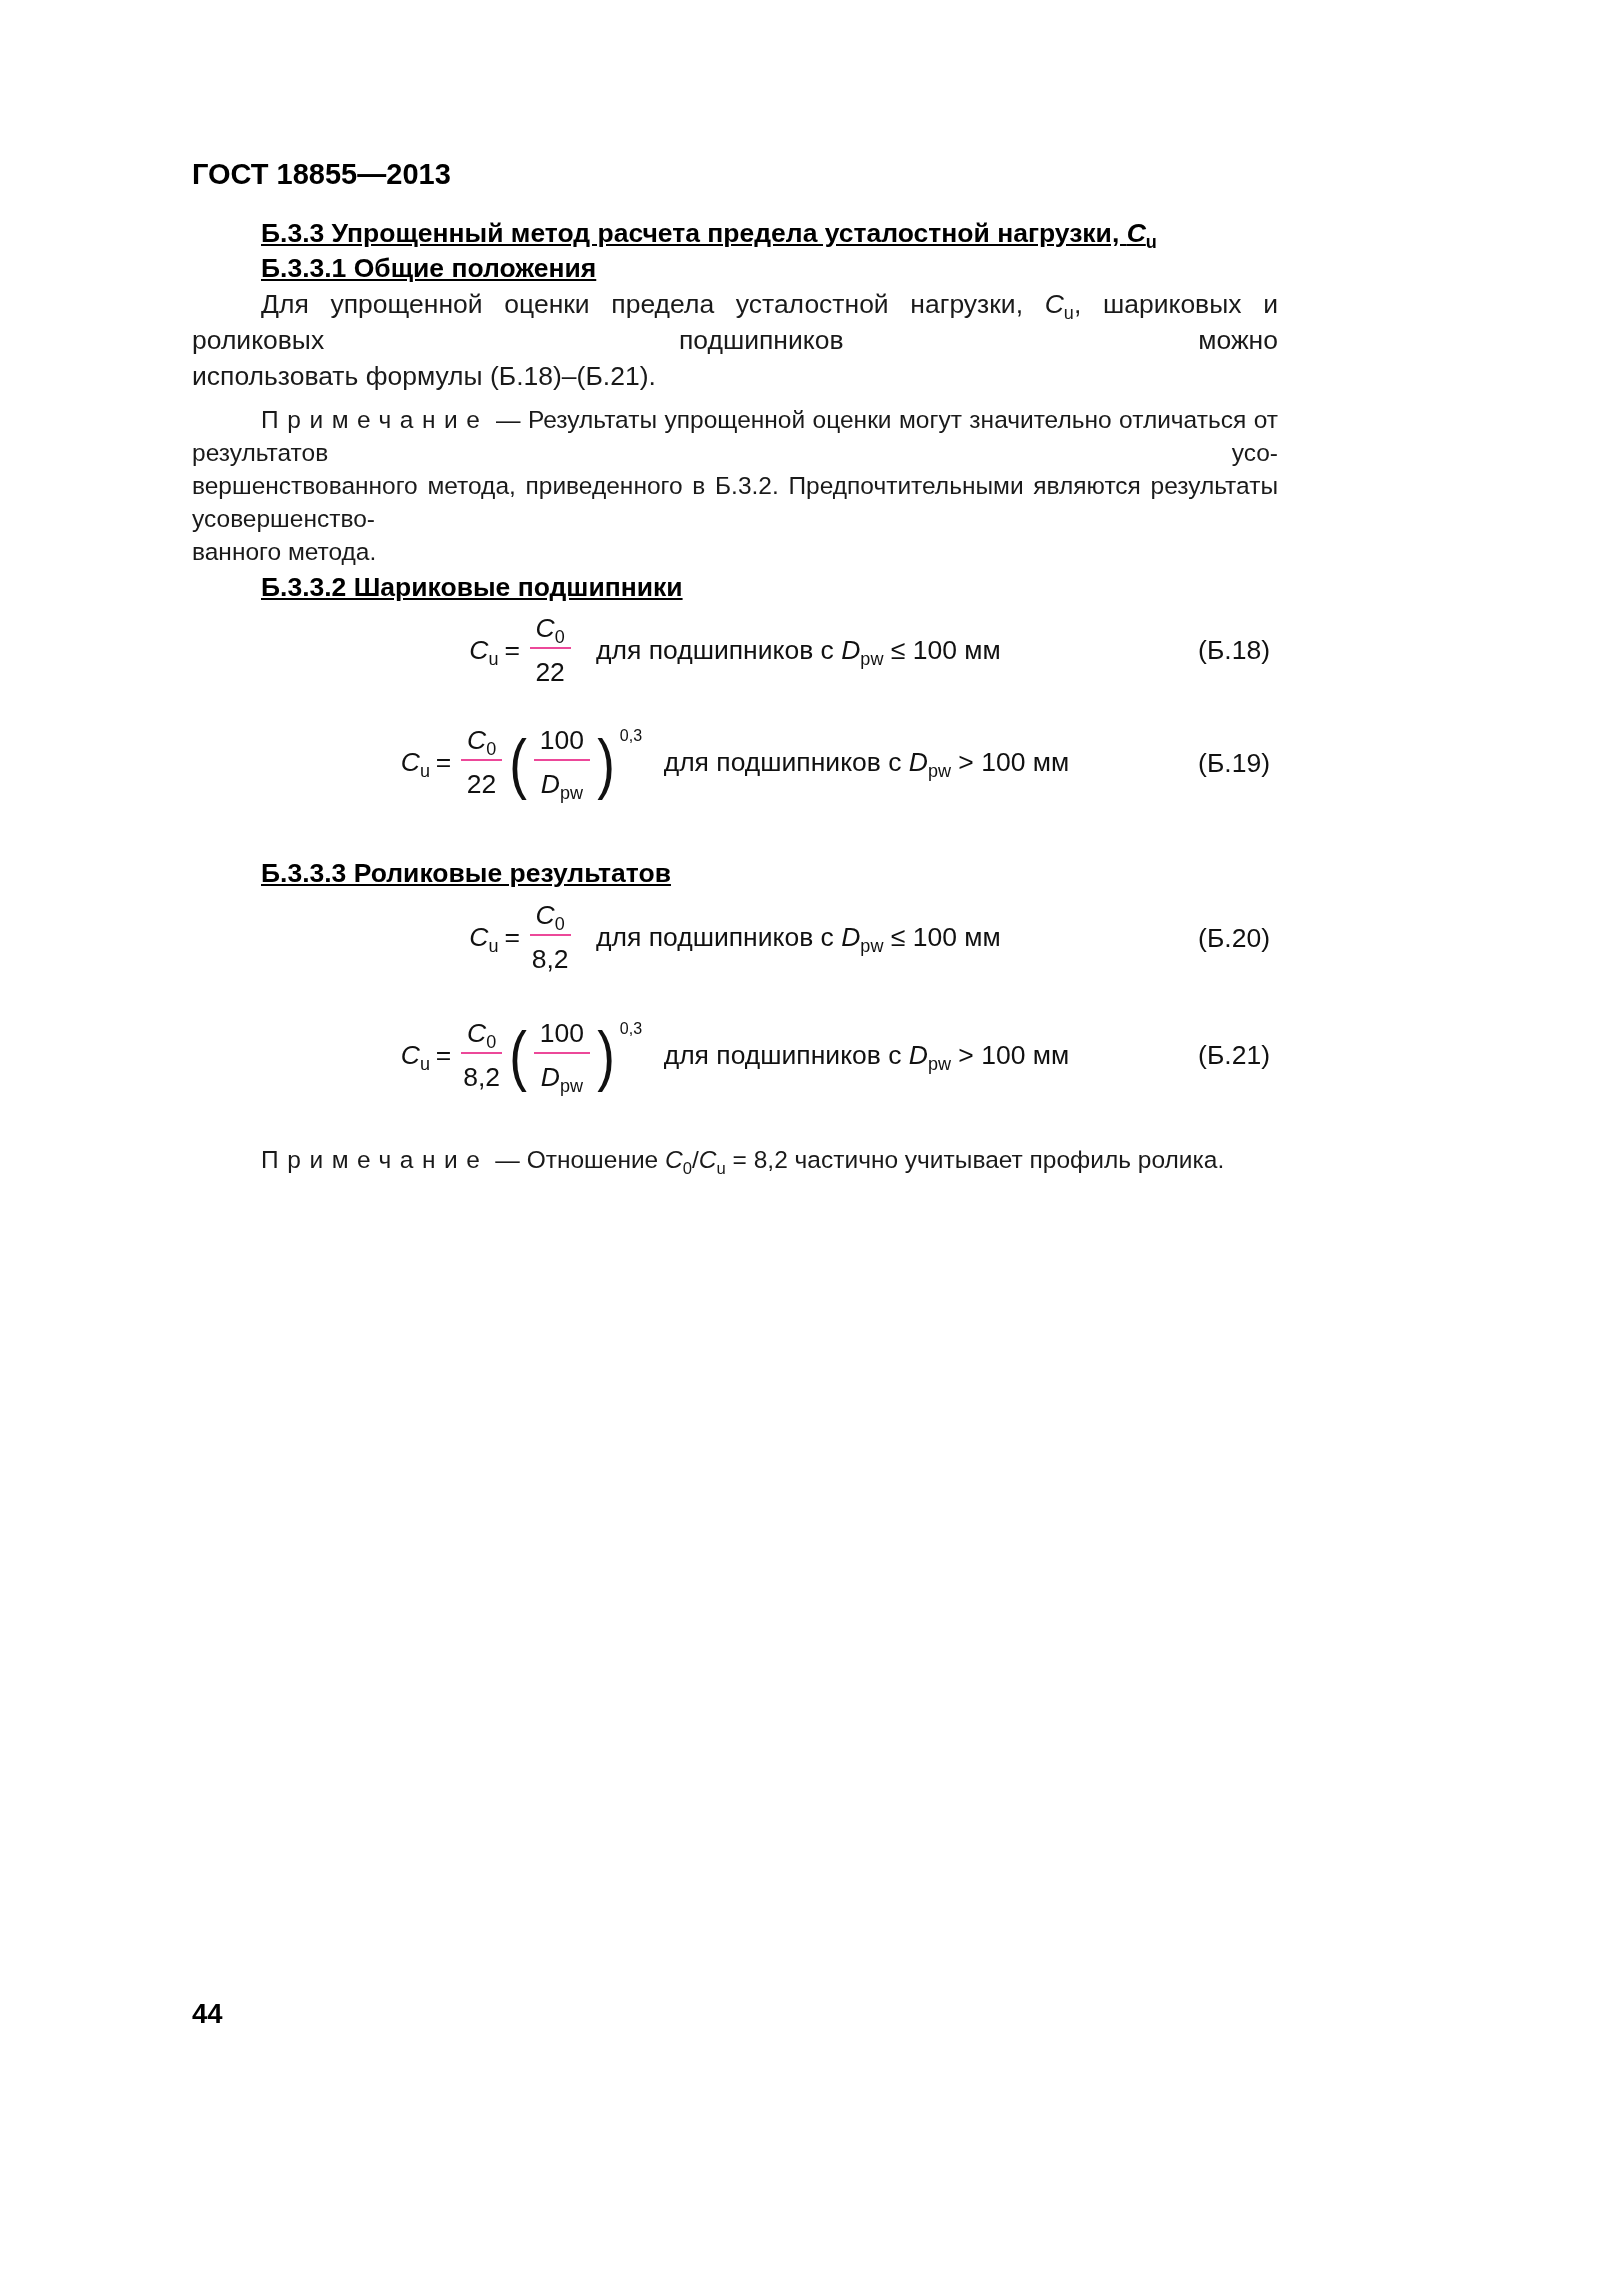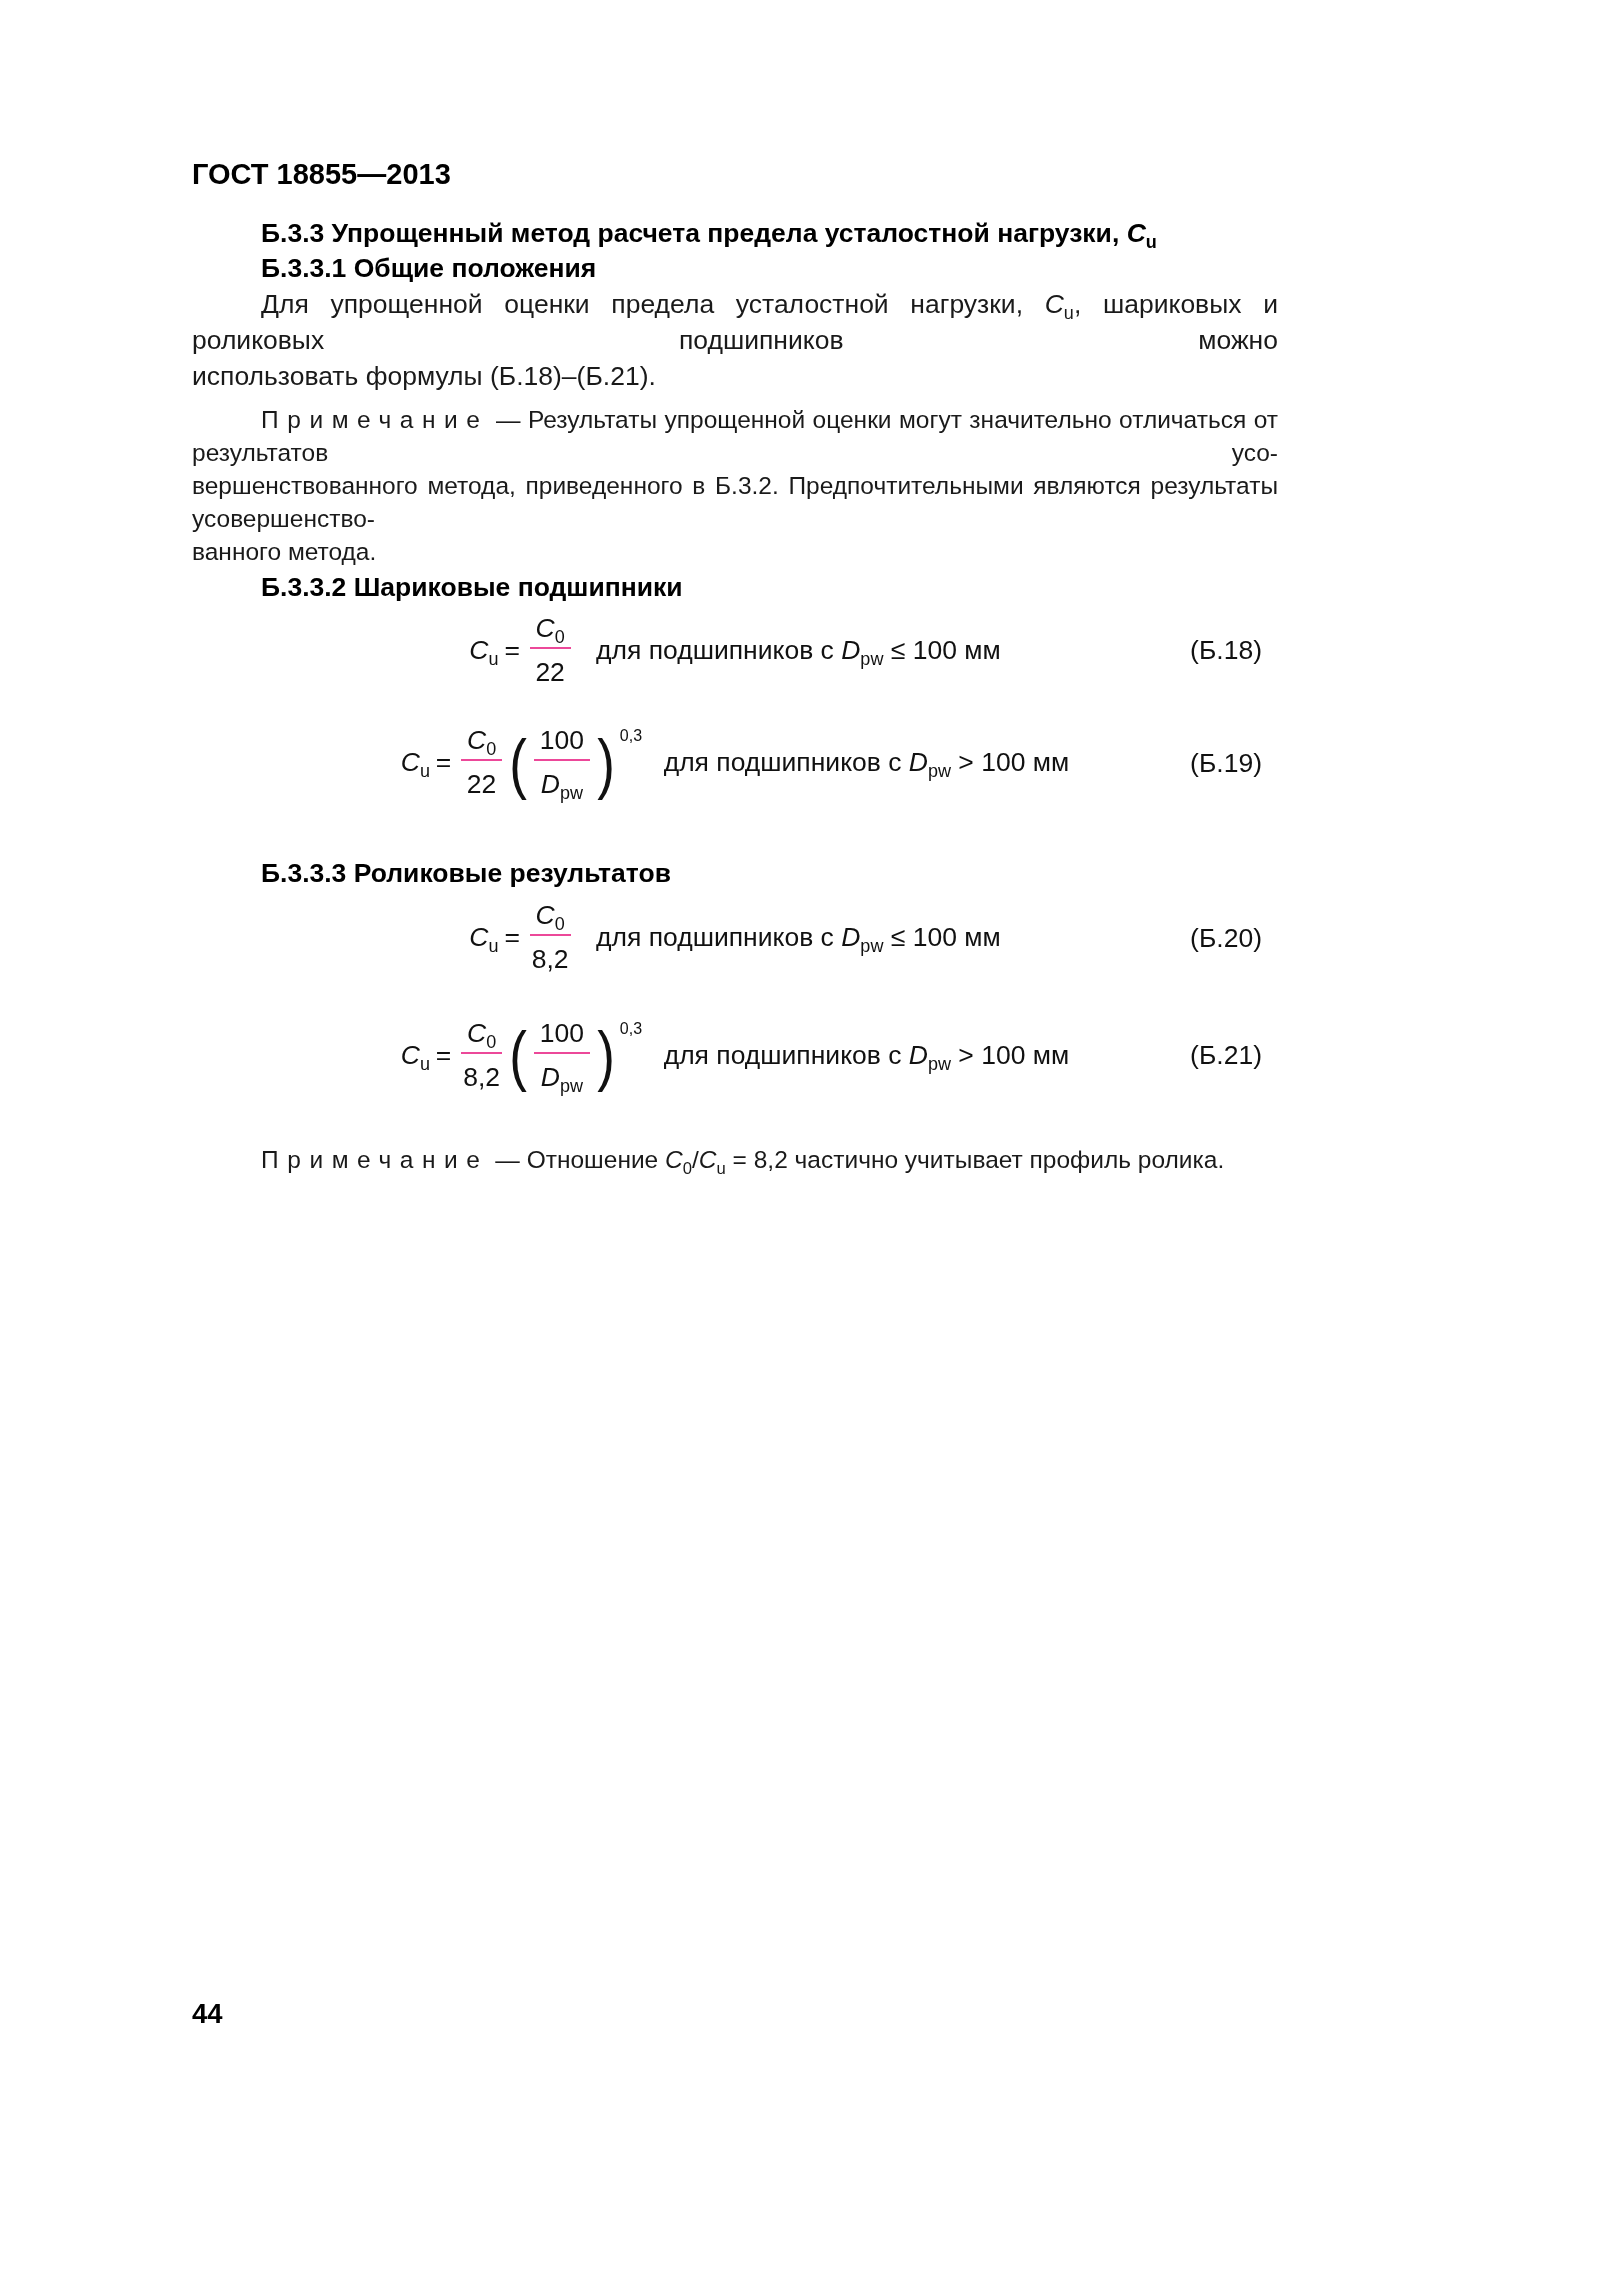--- a/index.html
+++ b/index.html
@@ -9,21 +9,21 @@
     background:#ffffff;
     color:#1a1a1a;
     font-family:"Liberation Sans","DejaVu Sans",sans-serif;
     box-sizing:border-box;
     padding:157px 112px 0 192px;
     overflow:hidden;
   }
   .doc-header { font-weight:bold; font-size:29px; line-height:35px; color:#000; }
 
   .h { font-weight:bold; font-size:26.5px; line-height:35px; color:#000; }
-  .ml-indent { margin-left:69px; }
+  .ml-indent { margin-left:69px;text-decoration:underline; }
   .mt-b33 { margin-top:23.5px; }
   .mt-b332 { margin-top:2px; }
   .mt-b333 { margin-top:25.5px; }
 
   .body-text { font-size:26.5px; line-height:36px; }
   .jl { text-align:justify; text-align-last:justify; }
   .first-line { text-indent:69px; }
 
   .note { font-size:24.5px; line-height:33px; }
   .note1 { margin-top:9.8px; }
@@ -40,21 +40,21 @@
   .row-h144 { height:141px; }
 
   .eq { display:inline-flex; align-items:center; font-size:26.5px; color:#111; }
   .eq-sign { margin:0 5.9px; }
   .frac { display:inline-flex; flex-direction:column; align-items:center; margin:0 3.9px; }
   .frac .fnum { padding:0 5.9px 2.9px; border-bottom:2px solid #ec4899; }
   .frac .fden { padding-top:8px; }
   .paren { font-size:250%; font-weight:400; line-height:1; transform:scaleX(0.8); margin:0 1px; }
   .exp { align-self:flex-start; font-size:16px; margin:2px 0 0 2px; }
   .cond { margin-left:21.6px; white-space:pre-wrap; }
-  .eq-number { position:absolute; right:16px; top:50%; transform:translateY(-50%); font-size:26.5px; color:#111; }
+  .eq-number { position:absolute; right:8px; top:50%; transform:translateY(-50%); font-size:26.5px; color:#111; }
 
   .page-number { position:absolute; left:192px; top:1998px; font-weight:bold; font-size:27.4px; color:#000; }
 </style>
 </head>
 <body>
 
 <div class="page">
 
   <div class="doc-header">ГОСТ 18855—2013</div>
 

